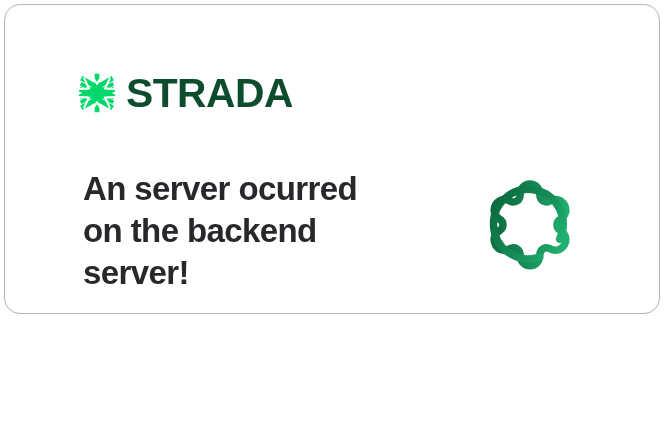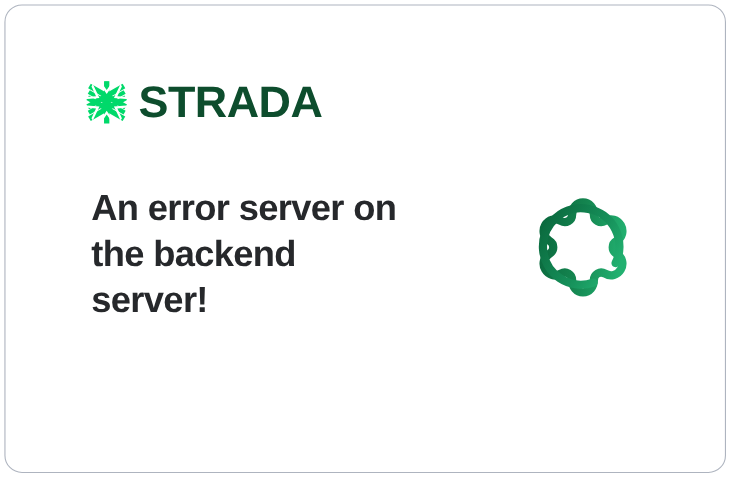--- a/index.html
+++ b/index.html
@@ -13,21 +13,21 @@
     overflow: hidden;
     font-family: "Liberation Sans", sans-serif;
     -webkit-font-smoothing: antialiased;
   }
 
   .error-card {
     position: absolute;
     left: 4px;
     top: 4px;
     width: 656px;
-    height: 426px;
+    height: 310px;
     box-sizing: border-box;
     background: #ffffff;
     border: 1px solid #aeb4bf;
     border-radius: 16px;
     overflow: hidden;
   }
 
   
   .brand {
     position: absolute;
@@ -137,21 +137,21 @@
           </g>
           <g transform="rotate(300 50 50)">
             <path d="M50 22 L64 2 L70 2 L50 31 L30 2 L36 2 z"></path>
           </g>
         </g>
       </svg>
     </span>
     <span class="brand-word">STRADA</span>
   </div>
 
-  <div class="message">An error server on the backend server!</div>
+  <div class="message">An server ocurred on the backend server!</div>
 
   <svg class="gear-art" viewBox="0 0 200 200" aria-hidden="true">
     <defs>
       <linearGradient id="gearGrad" x1="0" y1="0.35" x2="1" y2="0.55">
         <stop offset="0%" stop-color="#0b6b3f"></stop>
         <stop offset="45%" stop-color="#14844f"></stop>
         <stop offset="100%" stop-color="#22b070"></stop>
       </linearGradient>
       <linearGradient id="gearGradInner" x1="0" y1="0.2" x2="1" y2="0.8">
         <stop offset="0%" stop-color="#0b6b3f"></stop>

